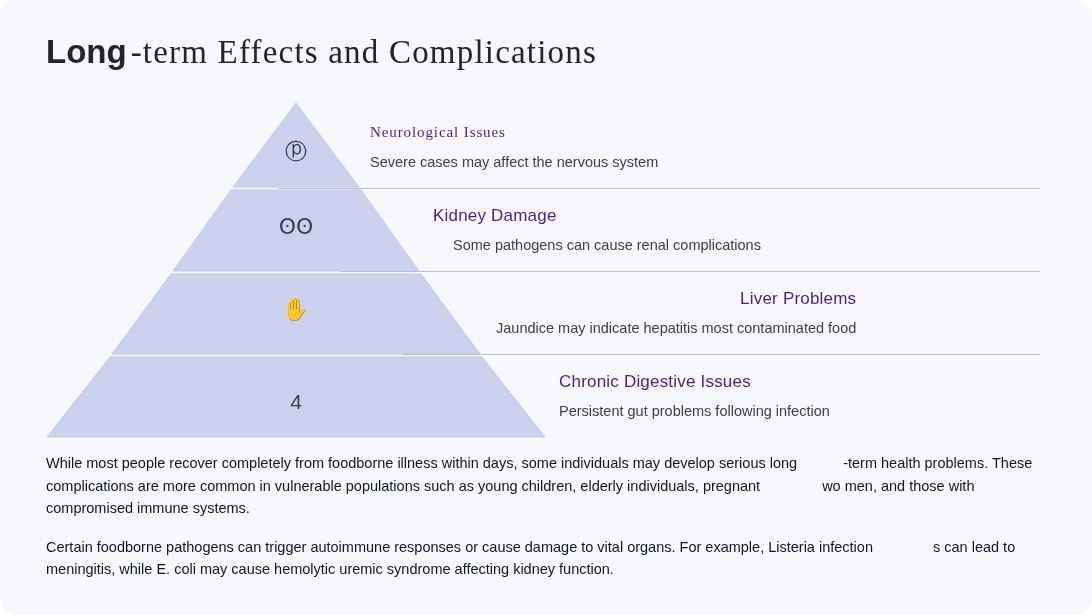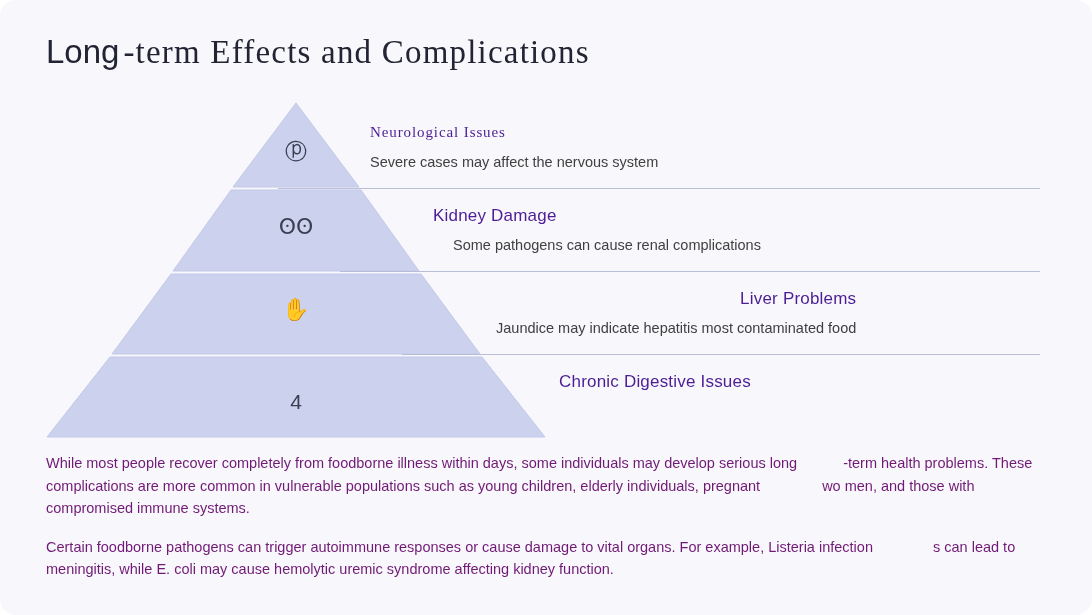--- a/index.html
+++ b/index.html
@@ -30,21 +30,21 @@
     position: absolute;
     left: 46px;
     top: 32px;
     font-size: 33px;
     line-height: 40px;
     color: #222433;
     white-space: nowrap;
   }
   #title .t-sans {
     font-family: "Liberation Sans", sans-serif;
-    font-weight: 400;
+    font-weight: 700;
     letter-spacing: 0px;
     margin-top: 14px;
   }
   #title .t-serif {
     font-family: "Liberation Serif", serif;
     font-weight: 400;
     letter-spacing: 1.2px;
   }
 
   
@@ -106,21 +106,21 @@
 
   
   #body-copy {
     position: absolute;
     left: 46px;
     top: 452px;
     width: 1000px;
     font-family: "Liberation Sans", sans-serif;
     font-size: 14.5px;
     line-height: 22.5px;
-    color: #701a75;
+    color: #0f172a;
   }
   #body-copy p {
     margin: 0 0 16px 0;
   }
   #body-copy p:last-child { margin-bottom: 0; }
   .wgap-1 { display: inline-block; width: 46px; }
   .wgap-2 { display: inline-block; width: 62px; }
   .wgap-3 { display: inline-block; width: 60px; }
   .tiny-gap { display: inline-block; width: 4px; }
 </style>
@@ -165,20 +165,21 @@
     <div class="layer-desc" style="margin-top:11px;margin-left:20px;">Some pathogens can cause renal complications</div>
   </div>
 
   <div class="layer-text" style="left:496px; top:289px;text-align:right;">
     <div class="layer-title sans">Liver Problems</div>
     <div class="layer-desc" style="margin-top:11px;">Jaundice may indicate hepatitis most contaminated food</div>
   </div>
 
   <div class="layer-text" style="left:559px; top:372px;">
     <div class="layer-title sans">Chronic Digestive Issues</div>
+    <div class="layer-desc" style="margin-top:11px;">Persistent gut problems following infection</div>
   </div>
 
   <div id="body-copy">
     <p><span>While most people recover completely from foodborne illness within days, some individuals may develop serious long</span><span class="wgap-1"></span><span>-term health</span>
     <span>problems. These complications are more common in vulnerable populations such as young children, elderly individuals, pregnant</span><span class="wgap-2"></span><span>wo</span><span class="tiny-gap"></span><span>men,</span>
     <span>and those with compromised immune systems.</span></p>
 
     <p><span>Certain foodborne pathogens can trigger autoimmune responses or cause damage to vital organs. For example, Listeria infection</span><span class="wgap-3"></span><span>s can</span>
     <span>lead to meningitis, while E. coli may cause hemolytic uremic syndrome affecting kidney function.</span></p>
   </div>

